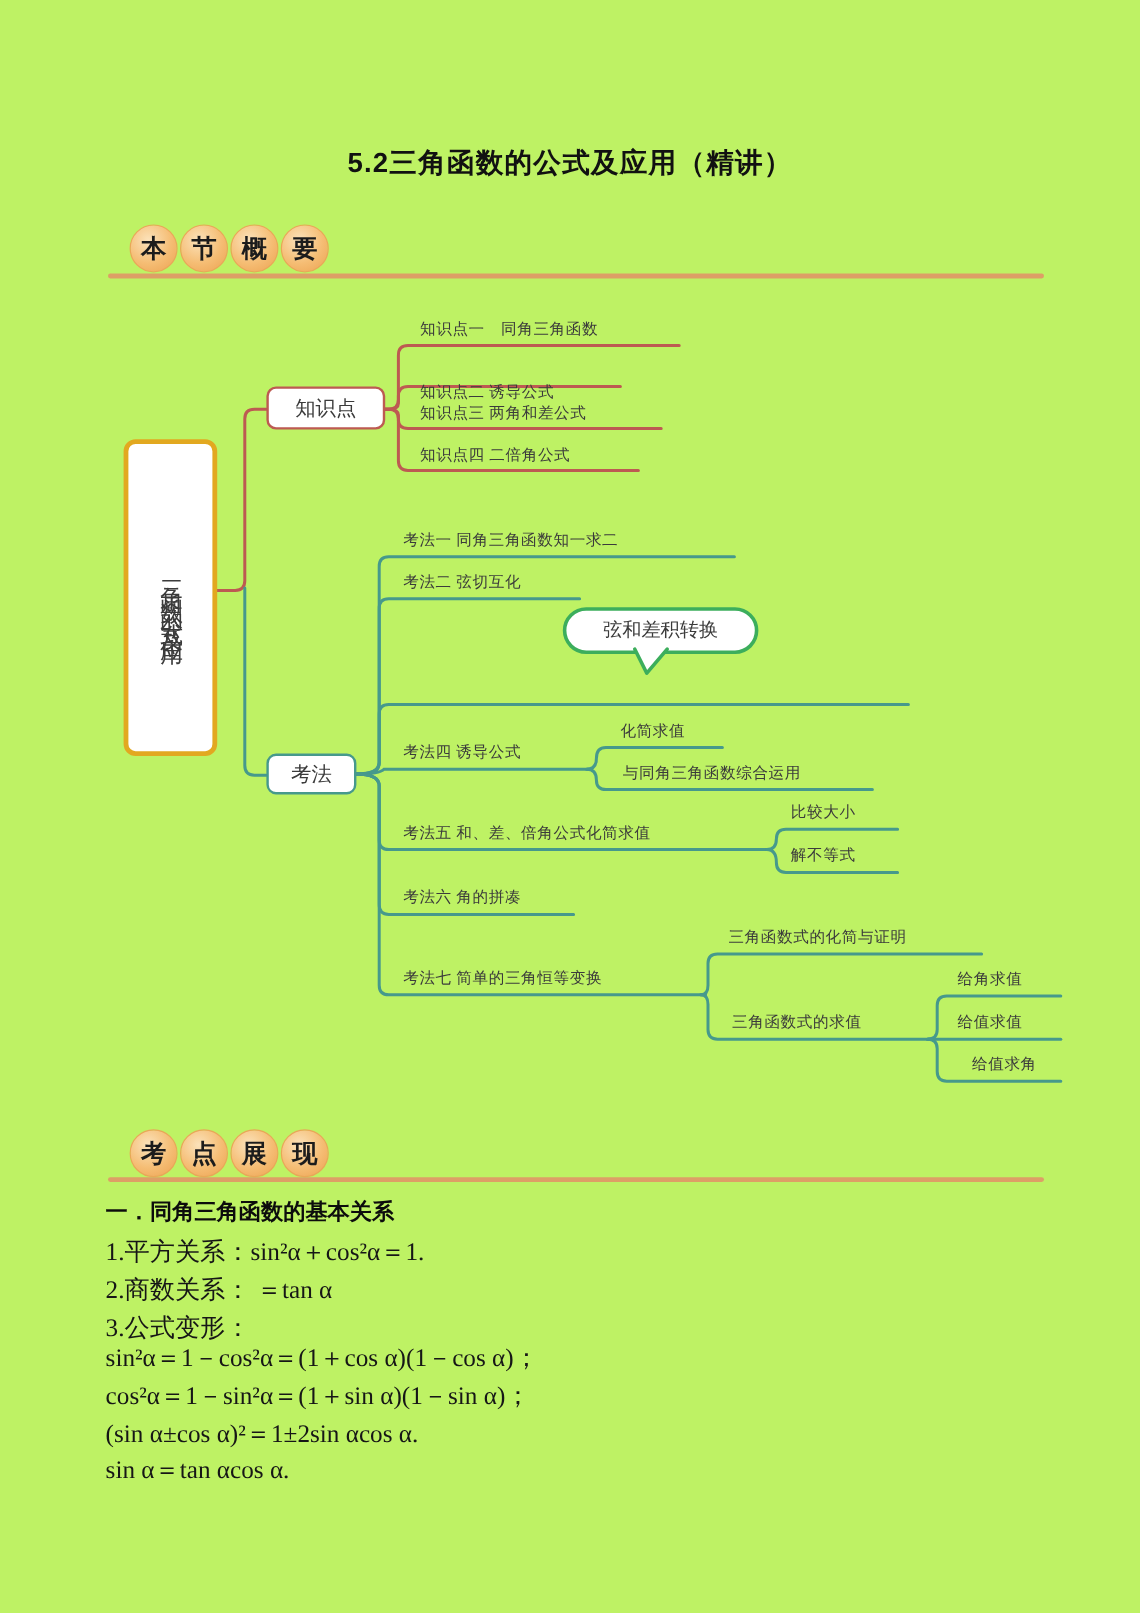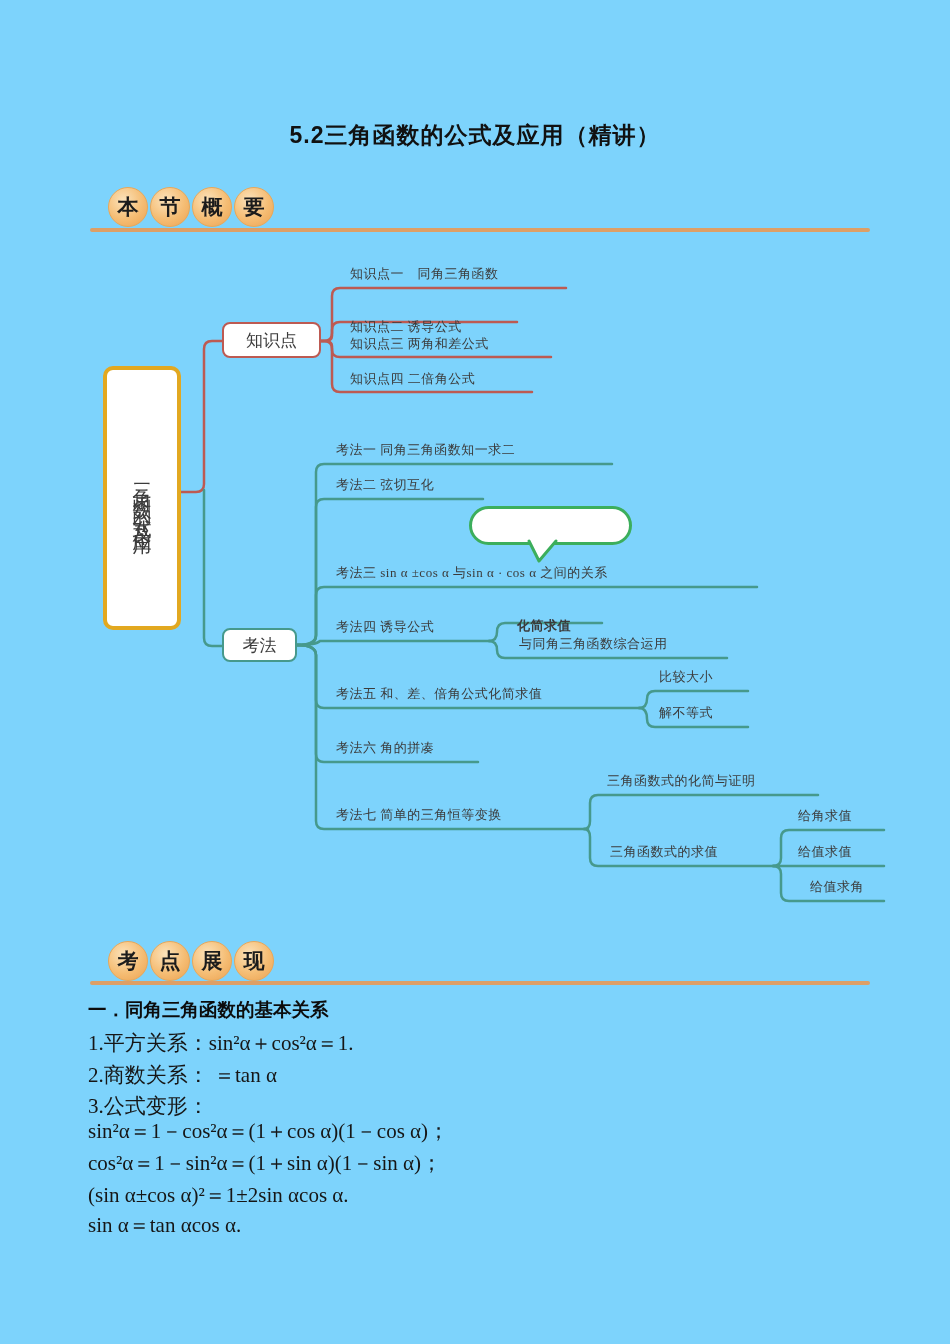--- a/index.html
+++ b/index.html
@@ -1,16 +1,16 @@
 <!DOCTYPE html>
 <html><head>
 <meta charset="utf-8">
 <style>
   html,body{margin:0;padding:0;background:#fff;}
-  .page{position:relative;width:950px;height:1344px;background:#7dd3fc;overflow:hidden;
+  .page{position:relative;width:950px;height:1344px;background:#bef264;overflow:hidden;
         font-family:"Liberation Sans","DejaVu Sans",sans-serif;}
 
   
   .doc-title{position:absolute;left:0;top:120px;width:950px;text-align:center;
              font-size:23px;font-weight:bold;color:#111;letter-spacing:1px;
              font-family:"Liberation Sans","DejaVu Sans",sans-serif;}
 
   
   .badge-row{position:absolute;display:flex;gap:2px;}
   .badge-row.b1{left:108px;top:187px;}
@@ -49,21 +49,21 @@
             font-size:16px;color:#3b3b3b;
             font-family:"Liberation Serif","DejaVu Serif",serif;}
 
   
   .k1{left:350px;top:262px;}  .k2{left:350px;top:315px;}
   .k3{left:350px;top:332px;}  .k4{left:350px;top:367px;}
   .c1{left:336px;top:438px;}  .c2{left:336px;top:473px;}
   .c3{left:336px;top:561px;}  .c4{left:336px;top:615px;}
   .c5{left:336px;top:682px;}  .c6{left:336px;top:736px;}
   .c7{left:336px;top:803px;}
-  .c4a{left:517px;top:614px;font-weight:bold;} .c4b{left:519px;top:632px;}
+  .c4a{left:517px;top:597px;} .c4b{left:519px;top:632px;}
   .c5a{left:659px;top:665px;} .c5b{left:659px;top:701px;}
   .c7a{left:607px;top:769px;} .c7b{left:610px;top:840px;}
   .c7b1{left:798px;top:804px;} .c7b2{left:798px;top:840px;} .c7b3{left:786px;top:875px;margin-left:24px;}
 
   
   .content-line{position:absolute;left:88px;white-space:nowrap;
                 font-size:21px;color:#161616;
                 font-family:"Liberation Serif","DejaVu Serif",serif;}
   .content-heading{position:absolute;left:88px;top:997px;font-size:18.5px;font-weight:bold;color:#0c0c0c;
                 font-family:"Liberation Sans","DejaVu Sans",sans-serif;}
@@ -125,29 +125,29 @@
     </g>
   </svg>
 
   <div class="root-box">
     <div class="vtext">三角函数的公式及应用</div>
   </div>
 
   <div class="node-box zsd-box">知识点</div>
   <div class="node-box kf-box">考法</div>
 
+  <div class="callout-label">弦和差积转换</div>
 
   <div class="map-label k1">知识点一　同角三角函数</div>
   <div class="map-label k2">知识点二 诱导公式</div>
   <div class="map-label k3">知识点三 两角和差公式</div>
   <div class="map-label k4">知识点四 二倍角公式</div>
 
   <div class="map-label c1">考法一 同角三角函数知一求二</div>
   <div class="map-label c2">考法二 弦切互化</div>
-  <div class="map-label c3">考法三 sin α ±cos α 与sin α · cos α 之间的关系</div>
   <div class="map-label c4">考法四 诱导公式</div>
   <div class="map-label c4a">化简求值</div>
   <div class="map-label c4b">与同角三角函数综合运用</div>
   <div class="map-label c5">考法五 和、差、倍角公式化简求值</div>
   <div class="map-label c5a">比较大小</div>
   <div class="map-label c5b">解不等式</div>
   <div class="map-label c6">考法六 角的拼凑</div>
   <div class="map-label c7">考法七 简单的三角恒等变换</div>
   <div class="map-label c7a">三角函数式的化简与证明</div>
   <div class="map-label c7b">三角函数式的求值</div>

